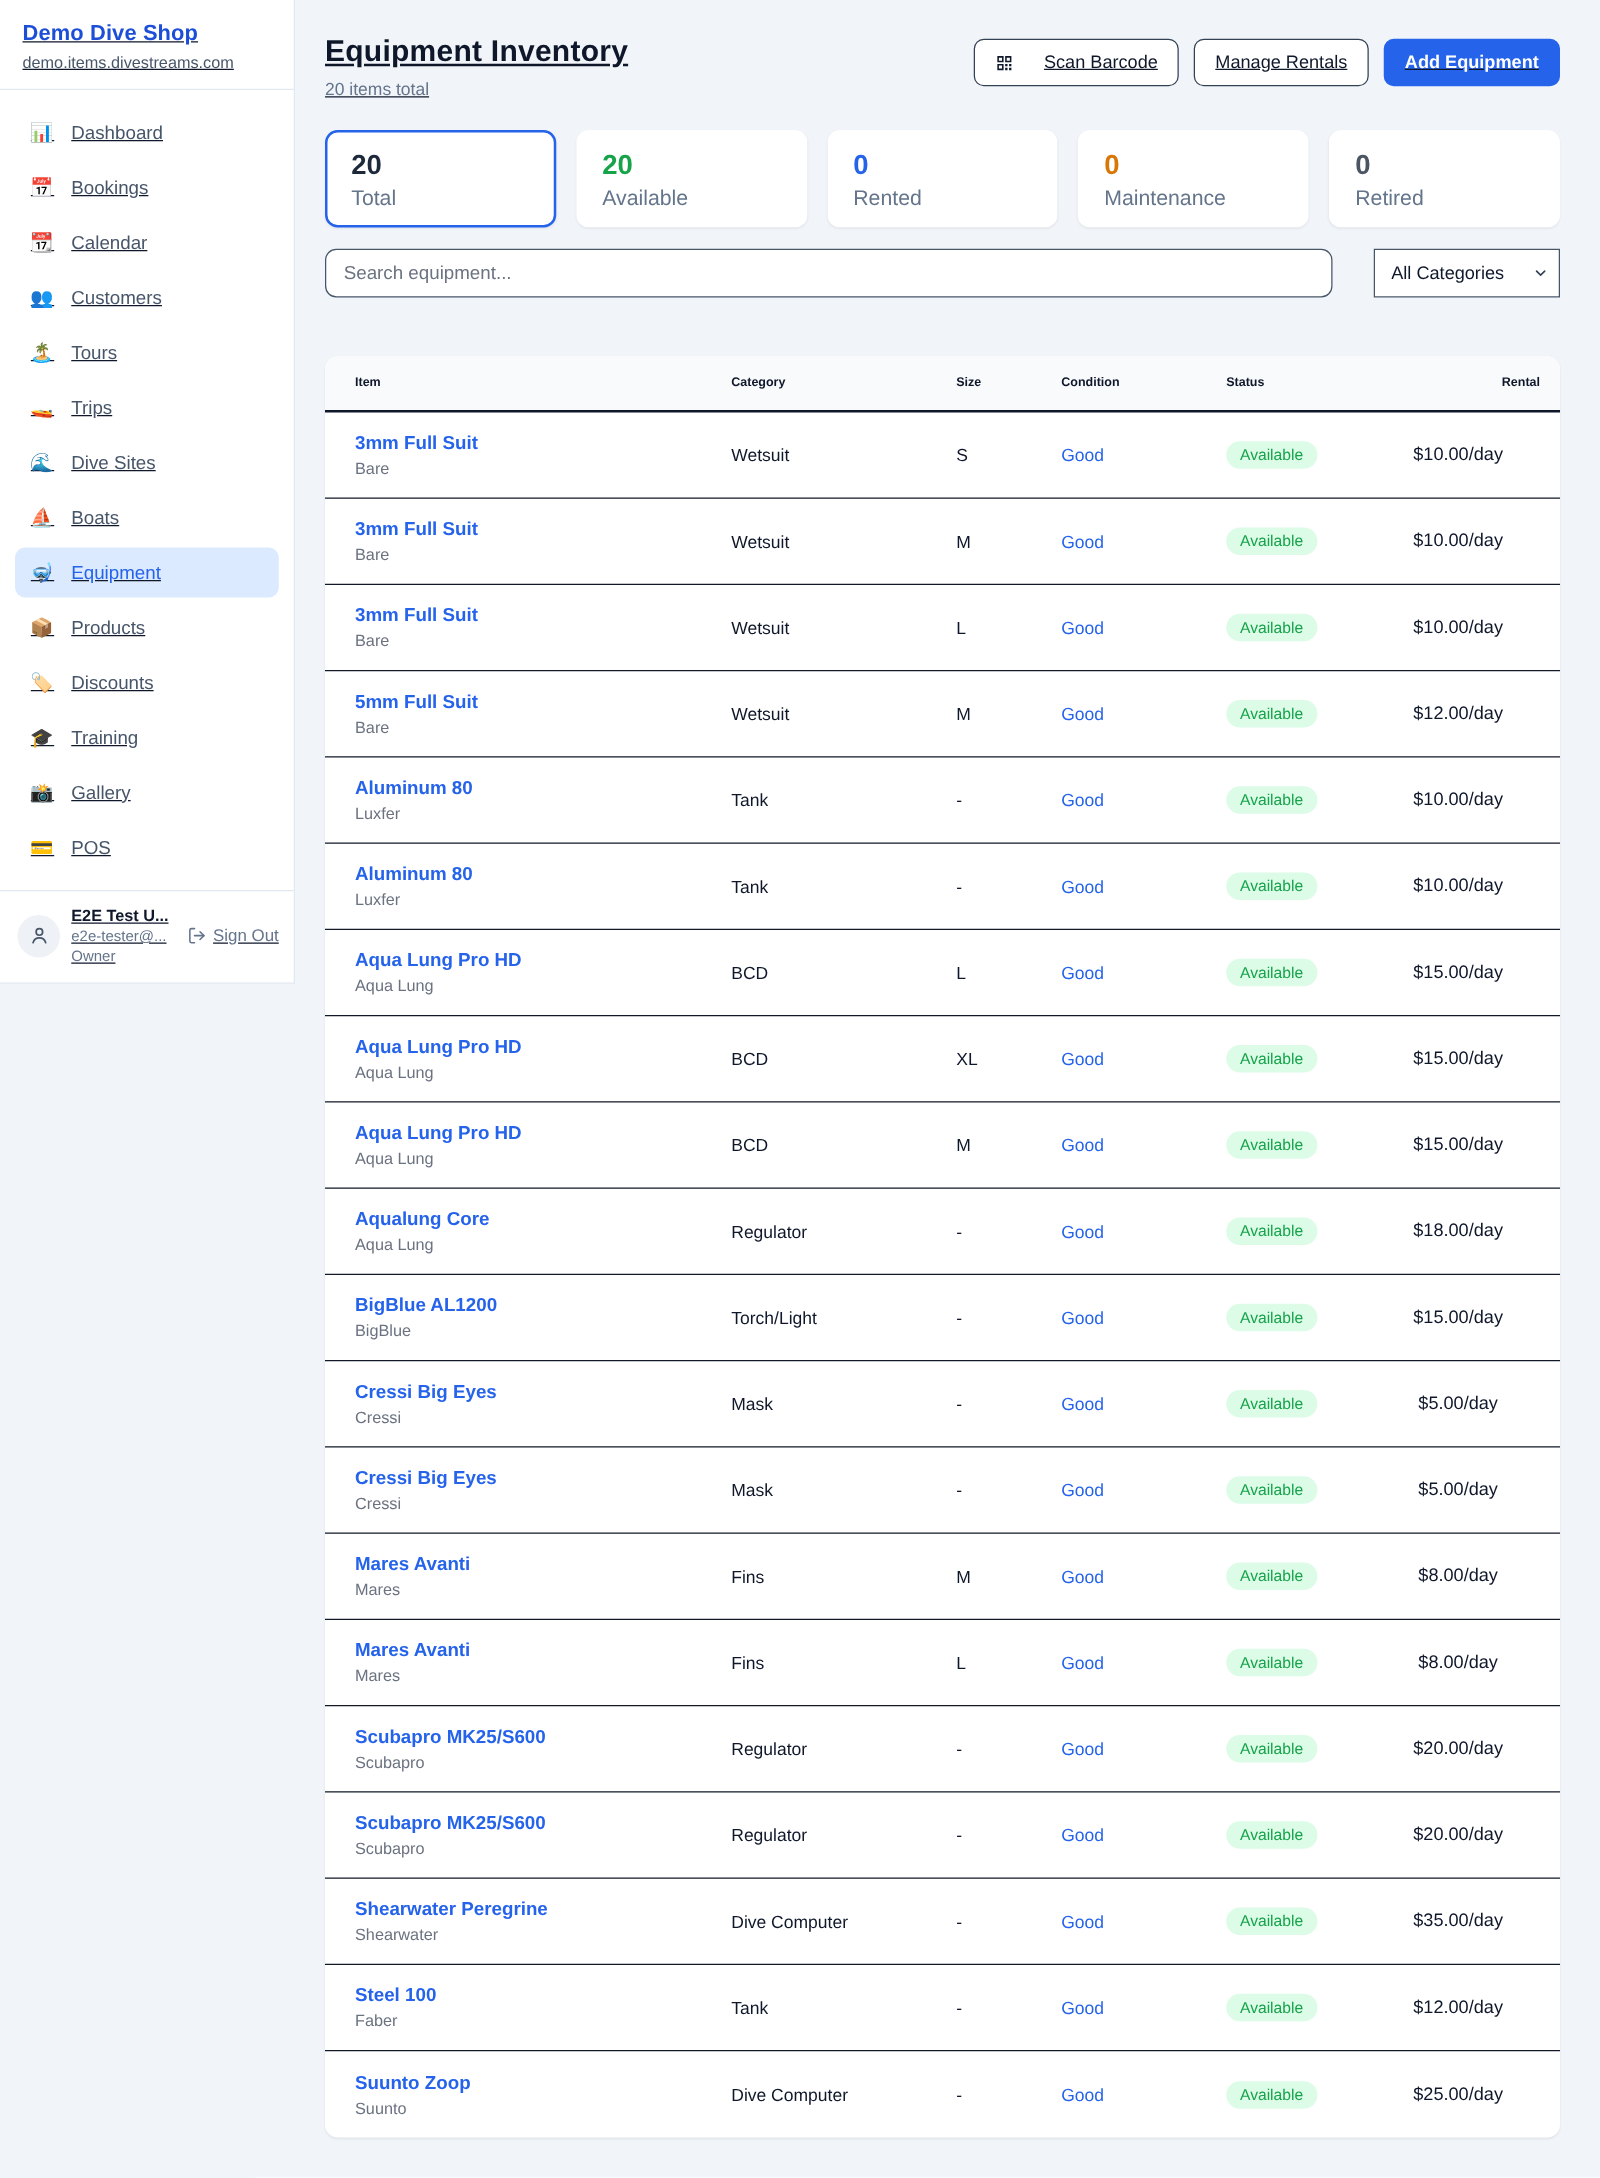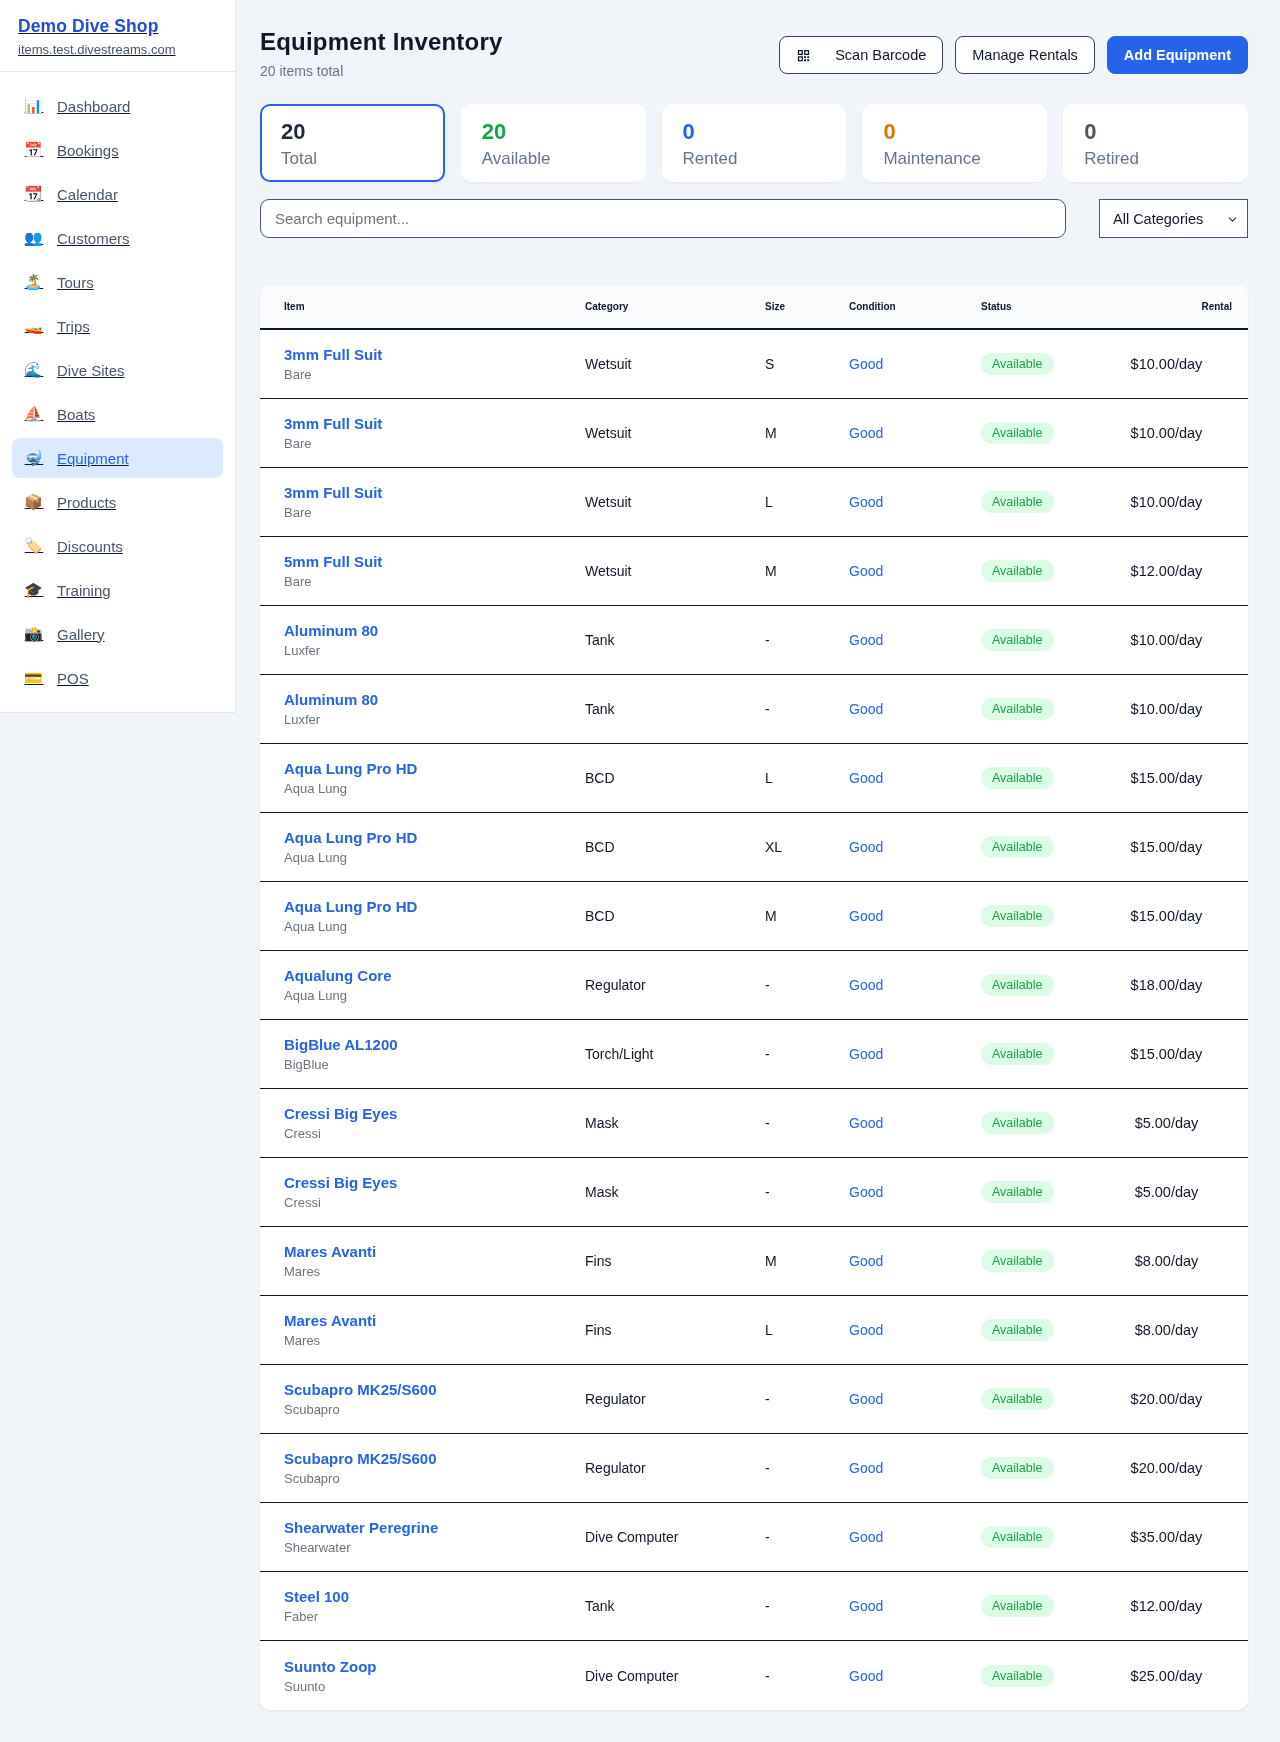--- a/index.html
+++ b/index.html
@@ -24,21 +24,21 @@
   .avatar { width:34px; height:34px; border-radius:50%; background:#eef2f7; color:#475569;
     display:flex; align-items:center; justify-content:center; flex:0 0 34px; }
   .user-meta { flex:1; min-width:0; }
   .user-name { font-size:13px; font-weight:700; color:#0f172a; white-space:nowrap; }
   .user-email { font-size:12px; color:#64748b; margin-top:2px; white-space:nowrap; }
   .user-role { font-size:12px; color:#64748b; margin-top:2px; }
   .signout { display:flex; align-items:center; gap:5px; color:#64748b; font-size:13.5px;
     white-space:nowrap; cursor:pointer; }
   
   .main { margin-left:236px; padding:28px 32px 0 24px; }
-  .page-head { display:flex; align-items:center; justify-content:space-between; }
+  .page-head { display:flex; align-items:flex-start; justify-content:space-between;text-decoration:underline; }
   .page-title { font-size:24px; font-weight:700; color:#0f172a; letter-spacing:.2px; }
   .page-sub { font-size:14px; color:#64748b; margin-top:7px; }
   .head-actions { display:flex; gap:12px; padding-top:3px; }
   .btn { display:flex; align-items:center; gap:24px; height:38px; padding:0 16px;
     border-radius:8px; font-size:14.5px; font-weight:500; cursor:pointer; background:#fff;
     border:1px solid #334155; color:#0f172a; }
   .btn.primary { background:#2563eb; border-color:#2563eb; color:#fff; font-weight:600; }
   
   .stats { display:grid; grid-template-columns:repeat(5,1fr); gap:16px; margin-top:25px; }
   .stat-card { background:#fff; border-radius:10px; border:2px solid transparent;
@@ -73,21 +73,21 @@
   .badge { display:inline-block; background:#dcfce7; color:#16a34a; font-size:12.5px;
     padding:4px 11px; border-radius:999px; }
   .rental { text-align:center; font-size:14.5px; color:#0f172a; }
 </style>
 </head>
 <body>
 
 <aside class="sidebar">
   <div class="brand">
     <div class="brand-name">Demo Dive Shop</div>
-    <div class="brand-domain">items.test.divestreams.com</div>
+    <div class="brand-domain">demo.items.divestreams.com</div>
   </div>
   <nav id="nav">
   <div class="nav-item">
     <span class="nav-icon">📊</span>
     <span class="nav-label">Dashboard</span>
   </div>
 
   <div class="nav-item">
     <span class="nav-icon">📅</span>
     <span class="nav-label">Bookings</span>
@@ -146,20 +146,43 @@
   <div class="nav-item">
     <span class="nav-icon">📸</span>
     <span class="nav-label">Gallery</span>
   </div>
 
   <div class="nav-item">
     <span class="nav-icon">💳</span>
     <span class="nav-label">POS</span>
   </div>
 </nav>
+  <div class="user-footer">
+    <div class="avatar">
+      <svg viewBox="0 0 24 24" width="19" height="19" fill="none" stroke="currentColor" stroke-width="1.7" stroke-linecap="round">
+        <circle cx="12" cy="8.3" r="3.3"></circle>
+          <path d="M5.6 19.2c.9-3.1 3.4-4.9 6.4-4.9s5.5 1.8 6.4 4.9"></path>
+      </svg>
+    </div>
+    <div class="user-meta">
+      <div class="user-name">E2E Test U...</div>
+      <div class="user-email">e2e-tester@...</div>
+      <div class="user-role">Owner</div>
+    </div>
+    <div class="signout">
+      <span style="display:flex;">
+        <svg viewBox="0 0 24 24" width="15" height="15" fill="none" stroke="currentColor" stroke-width="2" stroke-linecap="round" stroke-linejoin="round">
+          <path d="M9 21H5a2 2 0 0 1-2-2V5a2 2 0 0 1 2-2h4"></path>
+            <path d="M16 17l5-5-5-5"></path>
+            <path d="M21 12H9"></path>
+        </svg>
+      </span>
+      <span>Sign Out</span>
+    </div>
+  </div>
 </aside>
 
 <main class="main">
   <div class="page-head">
     <div>
       <h1 class="page-title">Equipment Inventory</h1>
       <div class="page-sub">20 items total</div>
     </div>
     <div class="head-actions">
       <button class="btn">

